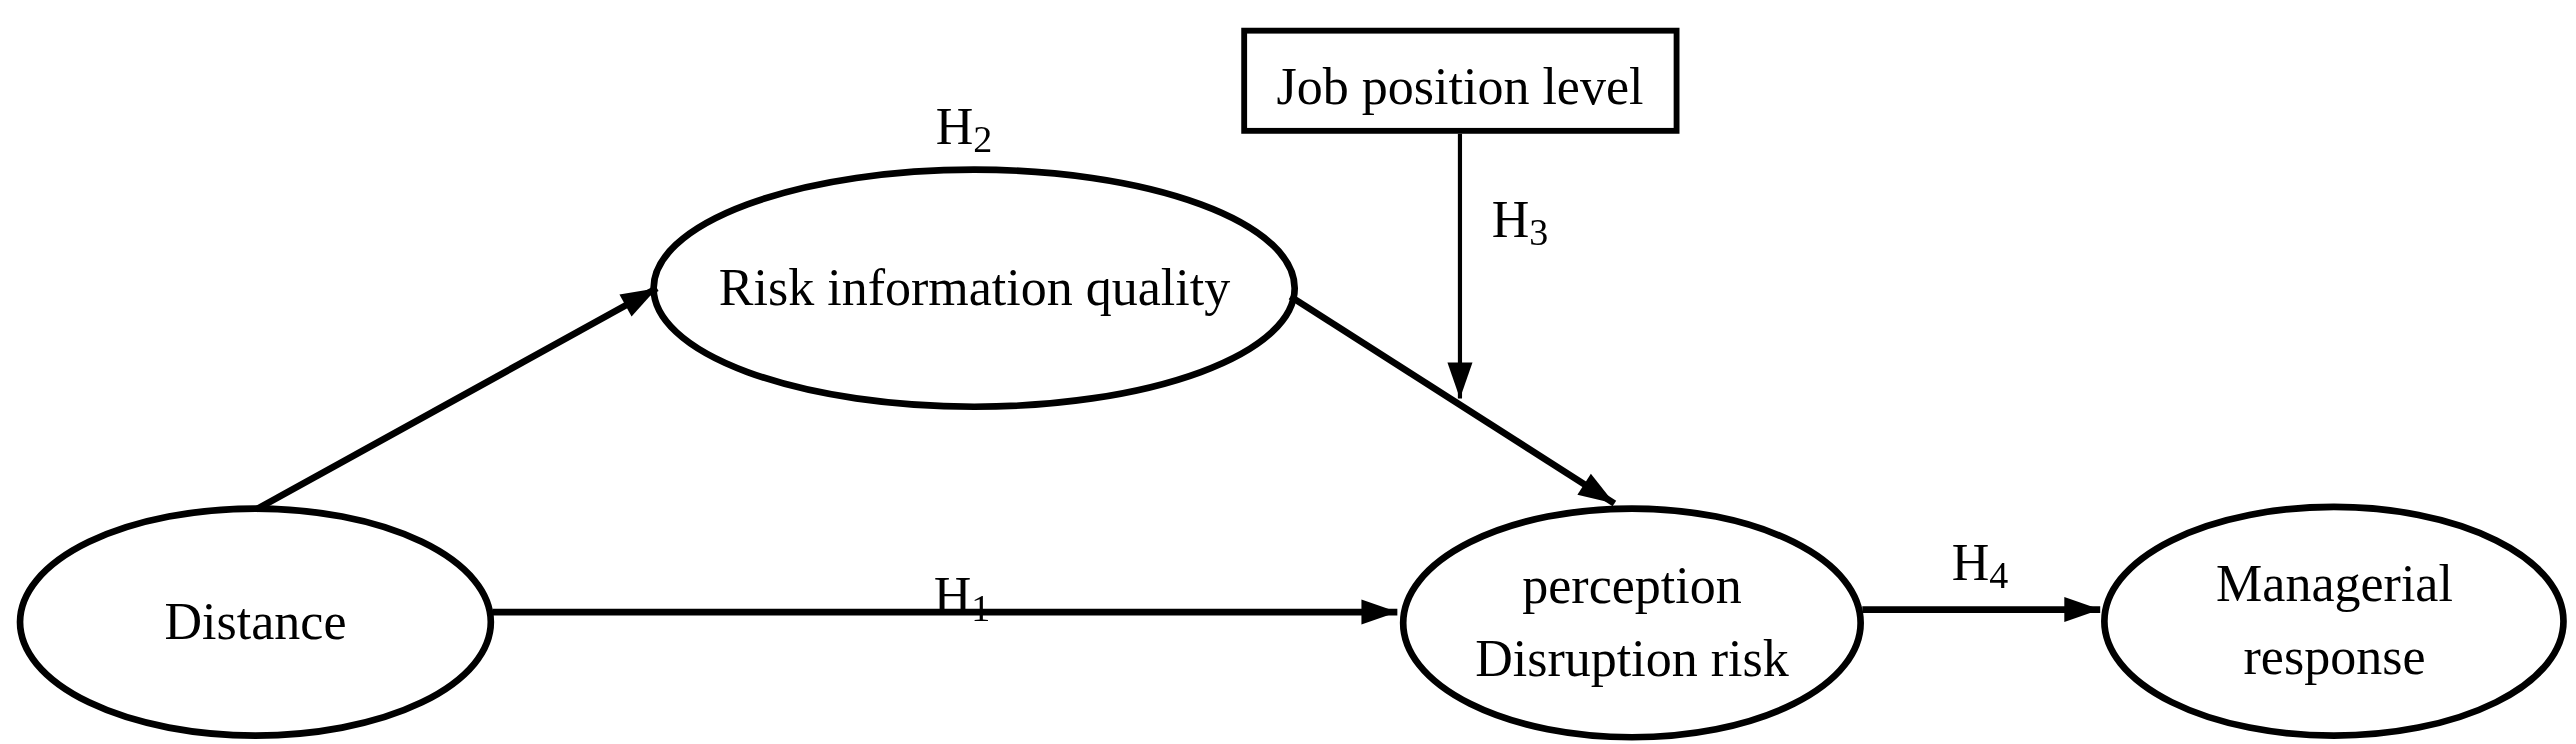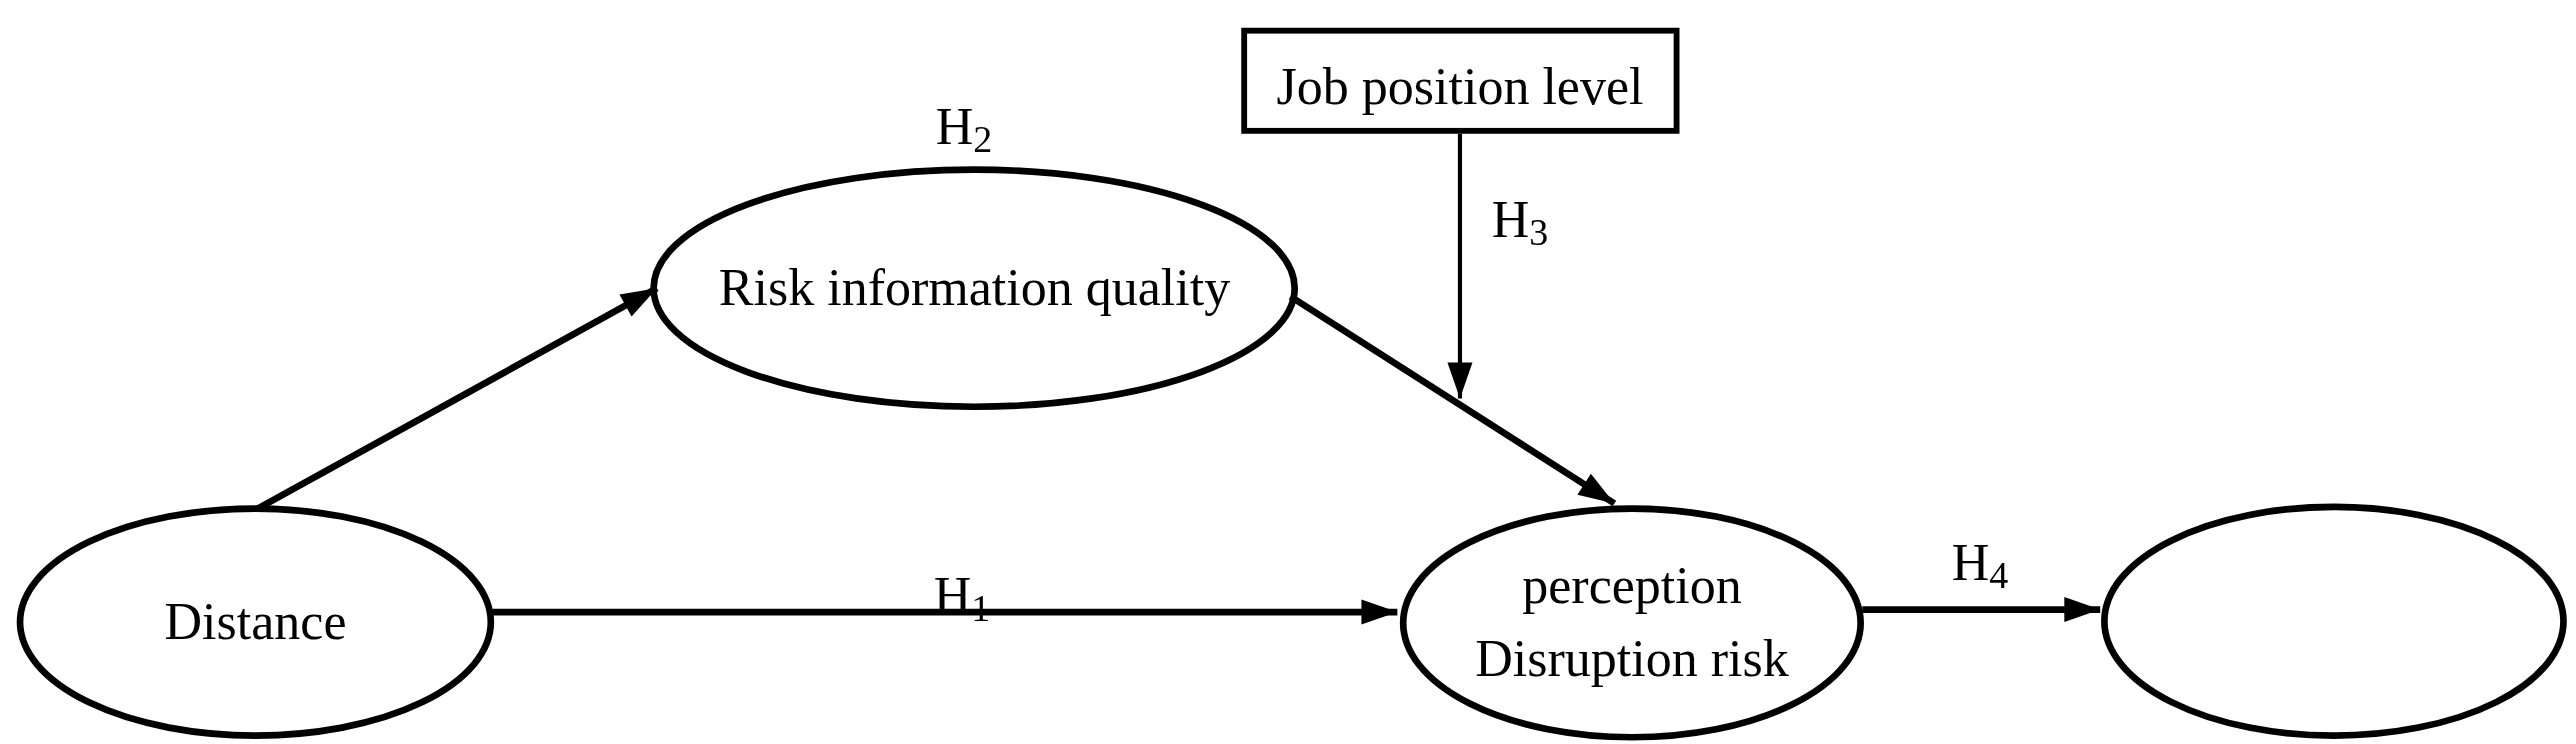--- a/index.html
+++ b/index.html
@@ -83,20 +83,24 @@
 
   <div class="node-label" style="left:1241px; top:27.5px; width:438px; height:120px;">
     <span>Job position level</span>
   </div>
 
   <div class="node-label" style="left:1401px; top:506px; width:462px; height:234px;">
     <span>perception</span>
     <span>Disruption risk</span>
   </div>
 
+  <div class="node-label" style="left:2102px; top:504px; width:465px; height:234px;">
+    <span>Managerial</span>
+    <span>response</span>
+  </div>
 
   <div class="hyp-label" style="left:962px; top:596px;"><span>H</span><sub>1</sub></div>
 
   <div class="hyp-label" style="left:964px; top:127px;"><span>H</span><sub>2</sub></div>
 
   <div class="hyp-label" style="left:1520px; top:220px;"><span>H</span><sub>3</sub></div>
 
   <div class="hyp-label" style="left:1980px; top:563px;"><span>H</span><sub>4</sub></div>
 
 </div>

